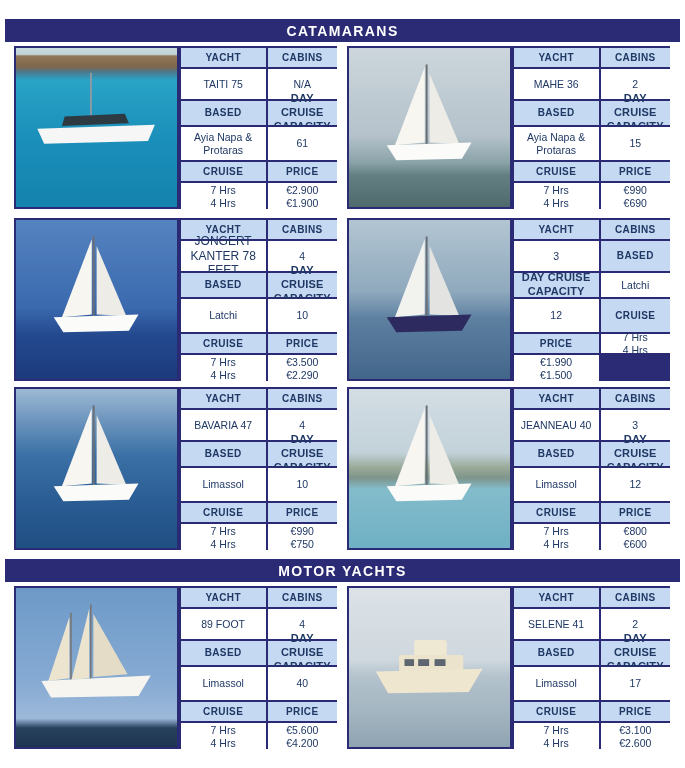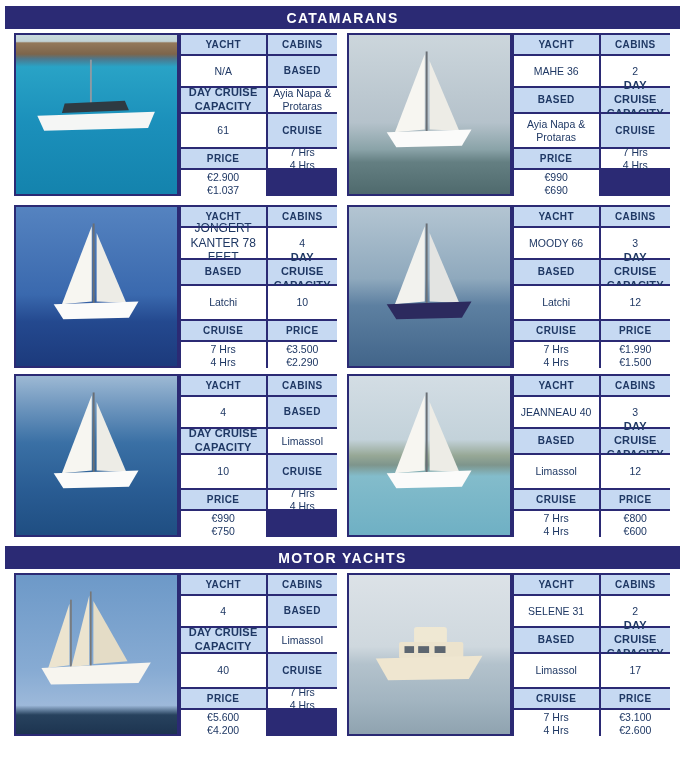--- a/index.html
+++ b/index.html
@@ -5,21 +5,21 @@
   :root{
     --navy:#2b2a74;
     --bartext:#ffffff;
     --cellheaderbg:#c6d9f2;
     --celltext:#1f3864;
     --pagebg:#ffffff;
   }
   *{box-sizing:border-box;margin:0;padding:0;}
   html,body{background:var(--pagebg);}
   body{width:685px;height:768px;font-family:"Liberation Sans",sans-serif;overflow:hidden;}
-  .page{width:685px;height:768px;padding-top:6px;}
+  .page{width:685px;height:768px;padding-top:19px;}
   .bar{height:23px;margin:0 5px;background:var(--navy);display:flex;align-items:center;justify-content:center;}
   .bar span{color:var(--bartext);font-weight:bold;font-size:14px;letter-spacing:1.4px;}
   .rows{display:grid;grid-template-columns:1fr 1fr;column-gap:10px;row-gap:6px;margin:4px 15px 9px 14px;}
   .card{display:flex;height:163px;}
   .photo{flex:0 0 51%;height:163px;border:2px solid var(--navy);position:relative;overflow:hidden;}
   .boat{position:absolute;left:7%;top:7%;width:86%;height:86%;}
   .info{flex:1;display:grid;grid-template-columns:55% 45%;grid-template-rows:19px 30px 24px 33px 19px 1fr;
         background:var(--navy);gap:2px;padding:2px;height:163px;}
   .cell{display:flex;align-items:center;justify-content:center;text-align:center;background:#ffffff;
         color:var(--celltext);font-size:10.5px;line-height:1.2;padding:1px 3px;}
@@ -80,48 +80,50 @@
 
     <article class="card">
       <div class="photo p1">
         <svg class="boat">
             <use href="#boat-catamaran"></use>
           </svg>
       </div>
       <div class="info">
         <div class="cell h">YACHT</div>
         <div class="cell h">CABINS</div>
+        <div class="cell">TAITI 75</div>
         <div class="cell">N/A</div>
         <div class="cell h">BASED</div>
         <div class="cell h cap">DAY CRUISE CAPACITY</div>
         <div class="cell">Ayia Napa &amp; Protaras</div>
         <div class="cell">61</div>
         <div class="cell h">CRUISE</div>
         <div class="cell h">PRICE</div>
         <div class="cell pre">7 Hrs
 4 Hrs</div>
         <div class="cell pre">€2.900
-€1.037</div>
+€1.900</div>
       </div>
     </article>
 
     <article class="card">
       <div class="photo p2">
         <svg class="boat">
             <use href="#boat-sloop"></use>
           </svg>
       </div>
       <div class="info">
         <div class="cell h">YACHT</div>
         <div class="cell h">CABINS</div>
         <div class="cell">MAHE 36</div>
         <div class="cell">2</div>
         <div class="cell h">BASED</div>
         <div class="cell h cap">DAY CRUISE CAPACITY</div>
         <div class="cell">Ayia Napa &amp; Protaras</div>
+        <div class="cell">15</div>
         <div class="cell h">CRUISE</div>
         <div class="cell h">PRICE</div>
         <div class="cell pre">7 Hrs
 4 Hrs</div>
         <div class="cell pre">€990
 €690</div>
       </div>
     </article>
   </div>
 
@@ -153,21 +155,20 @@
 
     <article class="card">
       <div class="photo p4">
         <svg class="boat">
             <use href="#boat-sloop"></use>
           </svg>
       </div>
       <div class="info">
         <div class="cell h">YACHT</div>
         <div class="cell h">CABINS</div>
-        <div class="cell">MOODY 66</div>
         <div class="cell">3</div>
         <div class="cell h">BASED</div>
         <div class="cell h cap">DAY CRUISE CAPACITY</div>
         <div class="cell">Latchi</div>
         <div class="cell">12</div>
         <div class="cell h">CRUISE</div>
         <div class="cell h">PRICE</div>
         <div class="cell pre">7 Hrs
 4 Hrs</div>
         <div class="cell pre">€1.990
@@ -177,20 +178,21 @@
 
     <article class="card">
       <div class="photo p5">
         <svg class="boat">
             <use href="#boat-sloop"></use>
           </svg>
       </div>
       <div class="info">
         <div class="cell h">YACHT</div>
         <div class="cell h">CABINS</div>
+        <div class="cell">BAVARIA 47</div>
         <div class="cell">4</div>
         <div class="cell h">BASED</div>
         <div class="cell h cap">DAY CRUISE CAPACITY</div>
         <div class="cell">Limassol</div>
         <div class="cell">10</div>
         <div class="cell h">CRUISE</div>
         <div class="cell h">PRICE</div>
         <div class="cell pre">7 Hrs
 4 Hrs</div>
         <div class="cell pre">€990
@@ -230,20 +232,21 @@
 
     <article class="card">
       <div class="photo p7">
         <svg class="boat">
             <use href="#boat-schooner"></use>
           </svg>
       </div>
       <div class="info">
         <div class="cell h">YACHT</div>
         <div class="cell h">CABINS</div>
+        <div class="cell">89 FOOT</div>
         <div class="cell">4</div>
         <div class="cell h">BASED</div>
         <div class="cell h cap">DAY CRUISE CAPACITY</div>
         <div class="cell">Limassol</div>
         <div class="cell">40</div>
         <div class="cell h">CRUISE</div>
         <div class="cell h">PRICE</div>
         <div class="cell pre">7 Hrs
 4 Hrs</div>
         <div class="cell pre">€5.600
@@ -253,21 +256,21 @@
 
     <article class="card">
       <div class="photo p8">
         <svg class="boat">
             <use href="#boat-trawler"></use>
           </svg>
       </div>
       <div class="info">
         <div class="cell h">YACHT</div>
         <div class="cell h">CABINS</div>
-        <div class="cell">SELENE 31</div>
+        <div class="cell">SELENE 41</div>
         <div class="cell">2</div>
         <div class="cell h">BASED</div>
         <div class="cell h cap">DAY CRUISE CAPACITY</div>
         <div class="cell">Limassol</div>
         <div class="cell">17</div>
         <div class="cell h">CRUISE</div>
         <div class="cell h">PRICE</div>
         <div class="cell pre">7 Hrs
 4 Hrs</div>
         <div class="cell pre">€3.100

